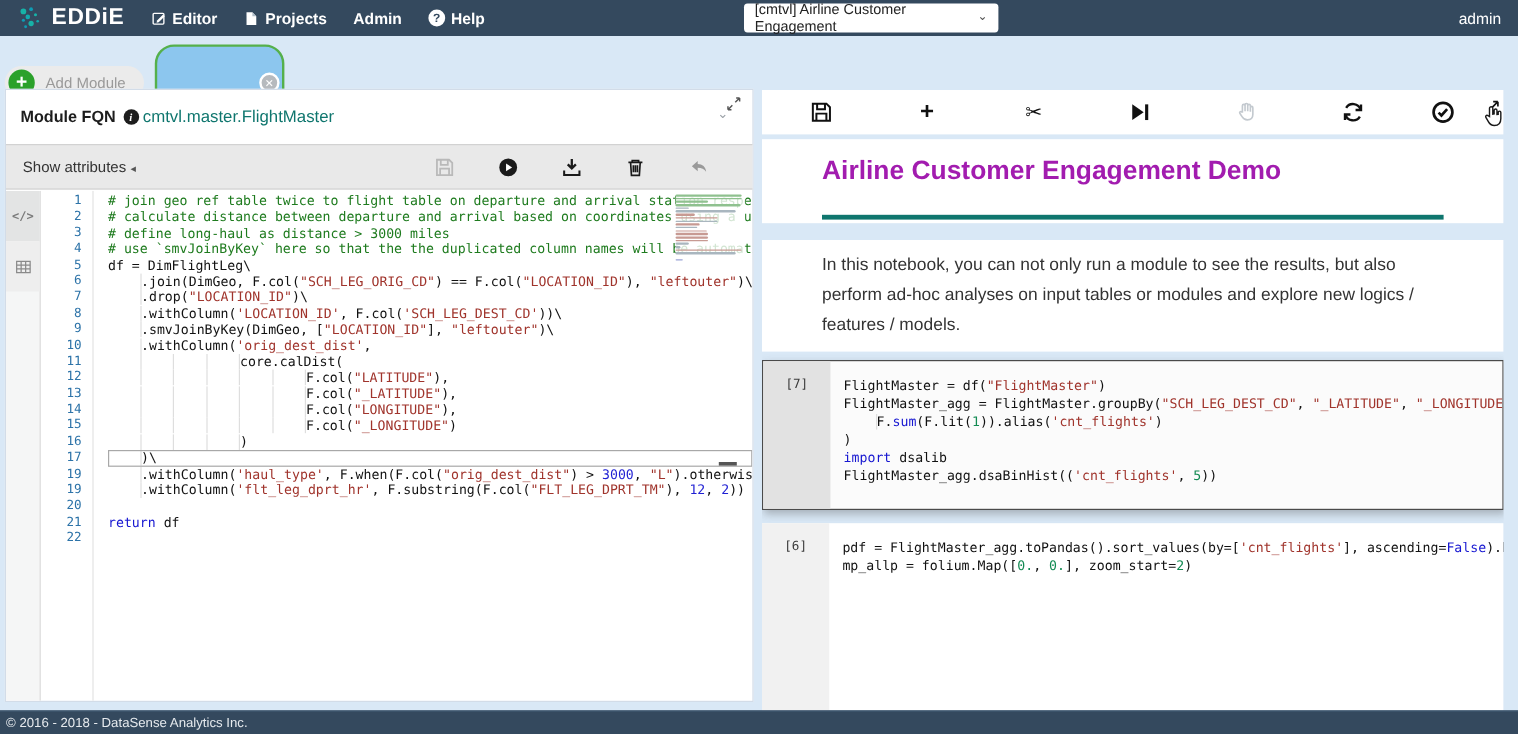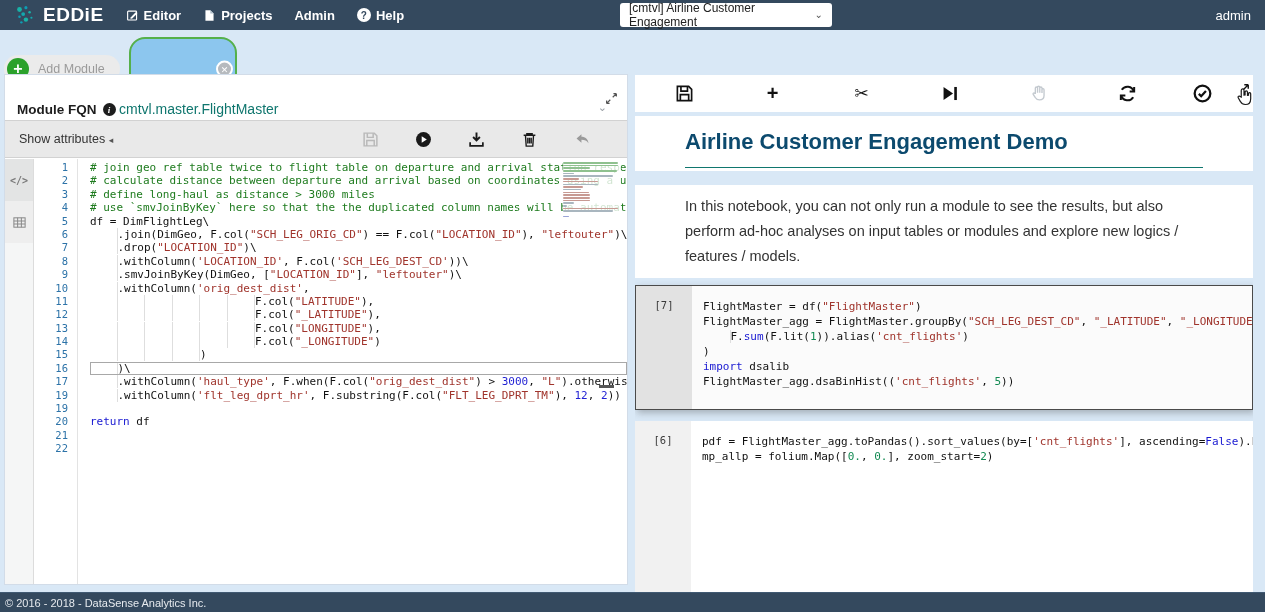--- a/index.html
+++ b/index.html
@@ -19,21 +19,21 @@
   
   .chips-row{position:absolute;top:37px;left:4px;display:flex;align-items:center;gap:9px;}
   .add-module{height:28px;border-radius:15px;background:#ebebeb;display:flex;align-items:center;gap:9px;padding:0 15px 0 3px;color:#9a9a9a;font-size:12.5px;cursor:pointer;}
   .plus-circle{width:22px;height:22px;border-radius:50%;background:#2ba12b;color:#fff;font-size:16px;font-weight:700;display:flex;align-items:center;justify-content:center;line-height:1;}
   .chip{position:relative;border:2px solid #55b04b;background:#8cc6ee;border-radius:16px;padding:2px 28px 2px 13px;text-align:center;cursor:pointer;}
   .chip-ns{font-size:10px;color:#173a57;line-height:8px;margin-top:36px;}
   .chip-name{font-size:11.5px;color:#10263a;font-weight:400;line-height:12px;}
   .chip-close{position:absolute;right:2px;top:50%;transform:translateY(-50%);width:17px;height:17px;border-radius:50%;background:#b6babe;border:2px solid #fff;color:#fff;font-size:9px;display:flex;align-items:center;justify-content:center;cursor:pointer;box-sizing:border-box;}
   
   .left-panel{position:absolute;left:4px;top:74px;width:624px;height:511px;background:#fff;border:1px solid #d2dce8;box-sizing:border-box;}
-  .fqn-row{position:relative;height:45px;margin-top:12px;}
+  .fqn-row{position:relative;height:45px;}
   .fqn-label{position:absolute;left:12px;top:15px;font-size:13.5px;font-weight:700;color:#1d1d1d;display:flex;align-items:center;gap:6px;}
   .info-circle{width:13px;height:13px;border-radius:50%;background:#1d1d1d;color:#fff;font-size:9px;font-style:italic;font-weight:700;display:flex;align-items:center;justify-content:center;font-family:"Liberation Serif",serif;}
   .fqn-value{position:absolute;left:114px;top:14px;font-size:14px;color:#0f766e;}
   .fqn-caret{position:absolute;right:20px;top:15px;color:#9aa0a6;font-size:11px;}
   .panel-expand{position:absolute;right:9px;top:5px;color:#555;cursor:pointer;}
   .panel-expand svg{width:13px;height:13px;}
   .editor-toolbar{position:absolute;left:0;right:0;top:45px;height:38px;background:#e9e9e9;border-top:1px solid #d2d2d2;border-bottom:1px solid #d2d2d2;display:flex;align-items:center;box-sizing:border-box;}
   .show-attr{margin-left:14px;font-size:12.5px;color:#333;cursor:pointer;}
   .show-attr .tri{font-size:9px;color:#555;}
   .ed-icons{margin-left:auto;display:flex;align-items:center;gap:36px;margin-right:36px;}
@@ -58,21 +58,21 @@
   .mm-c{background:#8fc18f;} .mm-p{background:#a9b6bf;} .mm-s{background:#c79a93;} .mm-k{background:#9aa3d6;}
   .scroll-dash{position:absolute;right:13px;top:226px;width:15px;height:3px;background:#555;}
   
   .right-panel{position:absolute;left:635px;top:75px;width:618px;bottom:20px;overflow:hidden;}
   .nb-toolbar{position:relative;height:37px;background:#e8f1fb;}
   .nb-ic{position:absolute;top:9px;width:19px;height:19px;cursor:pointer;color:#111;}
   .nb-ic svg{width:100%;height:100%;}
   .nb-ic.dis{color:#c3c9cf;cursor:default;}
   .nb-block{background:#fff;}
   .nb-title-block{margin-top:4px;padding:13px 50px 3px;}
-  .nb-title{font-size:22px;font-weight:700;color:#0c4a6e;margin:0;padding-bottom:12px;border-bottom:1px solid #0f766e;}
+  .nb-title{font-size:22px;font-weight:700;color:#a21caf;margin:0;padding-bottom:24px;border-bottom:4px solid #0f766e;}
   .nb-desc-block{margin-top:14px;padding:9px 50px;}
   .nb-desc{font-size:14.5px;color:#333;line-height:25px;margin:0;max-width:560px;}
   .nb-exec-block{margin-top:14px;padding:2px 50px;}
   .rule-thick{border-top:2px solid #e4e4e4;margin-top:20px;}
   .rule-thin{border-top:1px solid #e4e4e4;margin-bottom:13px;}
   .nb-exec-heading{font-size:18px;font-weight:700;color:#2b2b2b;margin:13px 0 12px;}
   .cells{margin-top:7px;display:flex;flex-direction:column;gap:11px;}
   .cell{display:flex;background:#fff;cursor:text;}
   .cell.sel{border:1px solid #4a4a4a;box-shadow:2px 3px 7px rgba(70,70,70,.35);background:#fbfbfb;}
   .cell-gutter{width:56px;flex:none;background:#f1f1f1;text-align:center;padding-top:13px;font-family:"DejaVu Sans Mono",monospace;font-size:10.5px;color:#3a3a3a;box-sizing:border-box;}
@@ -223,20 +223,21 @@
         <div class="cl"><span class="tk-c"># join geo ref table twice to flight table on departure and arrival station respectively</span></div>
         <div class="cl"><span class="tk-c"># calculate distance between departure and arrival based on coordinates using a user defi</span></div>
         <div class="cl"><span class="tk-c"># define long-haul as distance &gt; 3000 miles</span></div>
         <div class="cl"><span class="tk-c"># use `smvJoinByKey` here so that the the duplicated column names will be automatically</span></div>
         <div class="cl"><span class="tk-p">df = DimFlightLeg\</span></div>
         <div class="cl"><span class="ind">    </span><span class="tk-p">.join(DimGeo, F.col(</span><span class="tk-s">"SCH_LEG_ORIG_CD"</span><span class="tk-p">) == F.col(</span><span class="tk-s">"LOCATION_ID"</span><span class="tk-p">), </span><span class="tk-s">"leftouter"</span><span class="tk-p">)\</span></div>
         <div class="cl"><span class="ind">    </span><span class="tk-p">.drop(</span><span class="tk-s">"LOCATION_ID"</span><span class="tk-p">)\</span></div>
         <div class="cl"><span class="ind">    </span><span class="tk-p">.withColumn(</span><span class="tk-s">'LOCATION_ID'</span><span class="tk-p">, F.col(</span><span class="tk-s">'SCH_LEG_DEST_CD'</span><span class="tk-p">))\</span></div>
         <div class="cl"><span class="ind">    </span><span class="tk-p">.smvJoinByKey(DimGeo, [</span><span class="tk-s">"LOCATION_ID"</span><span class="tk-p">], </span><span class="tk-s">"leftouter"</span><span class="tk-p">)\</span></div>
         <div class="cl"><span class="ind">    </span><span class="tk-p">.withColumn(</span><span class="tk-s">'orig_dest_dist'</span><span class="tk-p">,</span></div>
+        <div class="cl"><span class="ind">    </span><span class="ind">    </span><span class="ind">    </span><span class="ind">    </span><span class="tk-p">core.calDist(</span></div>
         <div class="cl"><span class="ind">    </span><span class="ind">    </span><span class="ind">    </span><span class="ind">    </span><span class="ind">    </span><span class="ind">    </span><span class="tk-p">F.col(</span><span class="tk-s">"LATITUDE"</span><span class="tk-p">),</span></div>
         <div class="cl"><span class="ind">    </span><span class="ind">    </span><span class="ind">    </span><span class="ind">    </span><span class="ind">    </span><span class="ind">    </span><span class="tk-p">F.col(</span><span class="tk-s">"_LATITUDE"</span><span class="tk-p">),</span></div>
         <div class="cl"><span class="ind">    </span><span class="ind">    </span><span class="ind">    </span><span class="ind">    </span><span class="ind">    </span><span class="ind">    </span><span class="tk-p">F.col(</span><span class="tk-s">"LONGITUDE"</span><span class="tk-p">),</span></div>
         <div class="cl"><span class="ind">    </span><span class="ind">    </span><span class="ind">    </span><span class="ind">    </span><span class="ind">    </span><span class="ind">    </span><span class="tk-p">F.col(</span><span class="tk-s">"_LONGITUDE"</span><span class="tk-p">)</span></div>
         <div class="cl"><span class="ind">    </span><span class="ind">    </span><span class="ind">    </span><span class="ind">    </span><span class="tk-p">)</span></div>
         <div class="cl active"><span class="ind">    </span><span class="tk-p">)\</span></div>
         <div class="cl"><span class="ind">    </span><span class="tk-p">.withColumn(</span><span class="tk-s">'haul_type'</span><span class="tk-p">, F.when(F.col(</span><span class="tk-s">"orig_dest_dist"</span><span class="tk-p">) &gt; </span><span class="tk-n">3000</span><span class="tk-p">, </span><span class="tk-s">"L"</span><span class="tk-p">).otherwise(</span></div>
         <div class="cl"><span class="ind">    </span><span class="tk-p">.withColumn(</span><span class="tk-s">'flt_leg_dprt_hr'</span><span class="tk-p">, F.substring(F.col(</span><span class="tk-s">"FLT_LEG_DPRT_TM"</span><span class="tk-p">), </span><span class="tk-n">12</span><span class="tk-p">, </span><span class="tk-n">2</span><span class="tk-p">))</span></div>
         <div class="cl"></div>
         <div class="cl"><span class="tk-k">return</span><span class="tk-p"> df</span></div>

